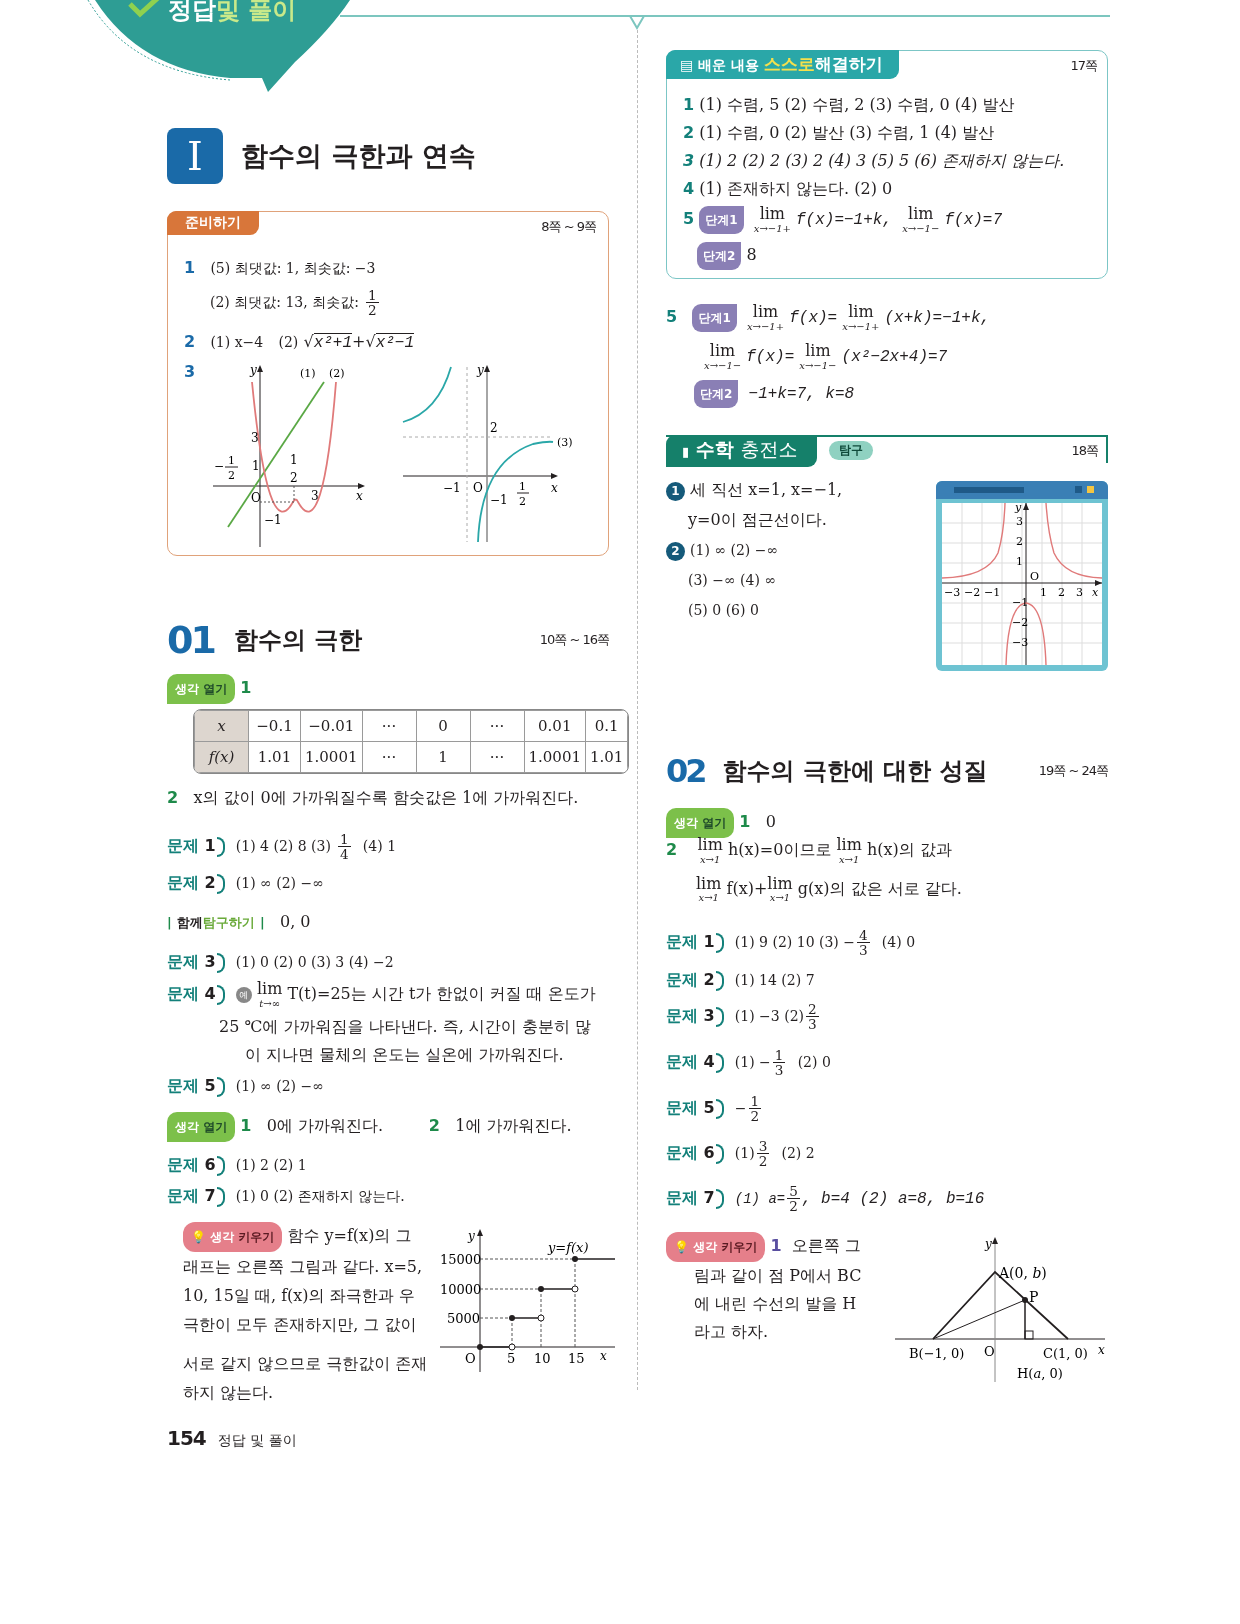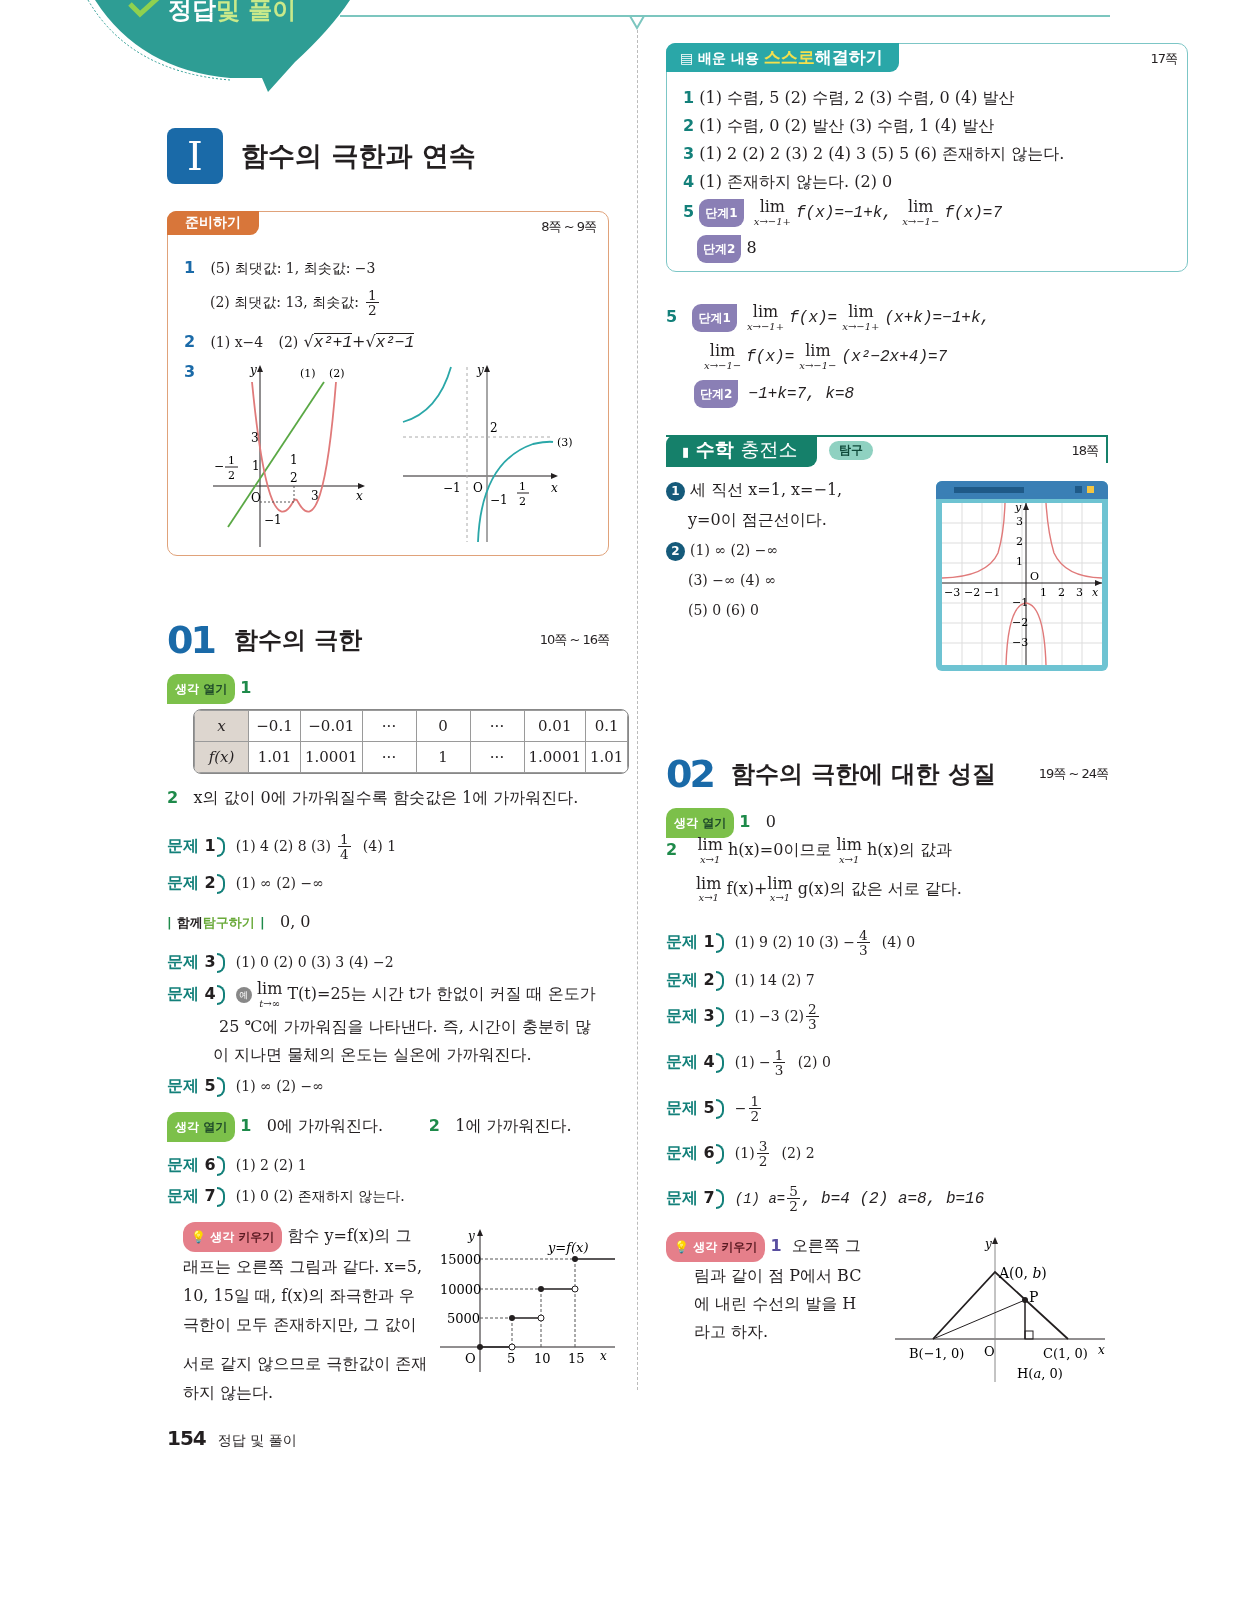--- a/index.html
+++ b/index.html
@@ -196,21 +196,21 @@
   <div class="line">
     <span class="prob"><span>문제</span> <span class="n">4</span><span class="arc"></span></span>
     <span class="sans" style="display:inline-block;width:16px;height:16px;border-radius:50%;background:#888;color:#fff;font-size:9px;text-align:center;line-height:16px;vertical-align:middle;">예</span>
     <span class="lim">
         <span>lim</span>
         <span class="sub">t→∞</span>
       </span>
     <span>T(t)=25는 시간 t가 한없이 커질 때 온도가</span>
   </div>
   <div class="line" style="margin-left:52px;margin-top:4px;">25 ℃에 가까워짐을 나타낸다. 즉, 시간이 충분히 많</div>
-  <div class="line" style="margin-left:46px;">이 지나면 물체의 온도는 실온에 가까워진다.</div>
+  <div class="line" style="margin-left:78px;">이 지나면 물체의 온도는 실온에 가까워진다.</div>
 </div>
 
 <div class="abs line" style="left:167px;top:1072px;">
   <span class="prob"><span>문제</span> <span class="n">5</span><span class="arc"></span></span>
   <span class="small">(1) ∞   (2) −∞</span>
 </div>
 
 <div class="abs line" style="left:167px;top:1112px;">
   <span class="badge-green"><span>생각</span> <span class="b2">열기</span></span>
   <span class="num-green">1</span>&nbsp;&nbsp;&nbsp;<span>0에 가까워진다.</span>
@@ -265,31 +265,31 @@
   <text x="0" y="42" font-size="13" font-family="DejaVu Serif">15000</text>
   <text x="0" y="72" font-size="13" font-family="DejaVu Serif">10000</text>
   <text x="7" y="101" font-size="13" font-family="DejaVu Serif">5000</text>
   <text x="25" y="141" font-size="13" font-family="DejaVu Serif">O</text>
   <text x="67" y="141" font-size="13" font-family="DejaVu Serif">5</text>
   <text x="94" y="141" font-size="13" font-family="DejaVu Serif">10</text>
   <text x="128" y="141" font-size="13" font-family="DejaVu Serif">15</text>
   <text x="160" y="138" font-size="12" font-style="italic" font-family="DejaVu Serif">x</text>
 </svg>
 
-<div class="abs" style="left:666px;top:43px;width:522px;height:229px;border:1.5px solid #7cc6c6;border-radius:10px;">
+<div class="abs" style="left:666px;top:50px;width:442px;height:229px;border:1.5px solid #7cc6c6;border-radius:10px;">
   <div class="abs sans" style="left:-1px;top:-1px;background:#2aa7a8;color:#fff;font-weight:bold;font-size:14px;padding:3px 16px 3px 14px;border-radius:9px 0 9px 0;white-space:nowrap;">
     <span>▤</span>
     <span>배운 내용</span>
     <span style="color:#f4e04d;font-size:17px;">스스로</span><span style="font-size:17px;">해결하기</span>
   </div>
   <div class="abs pg" style="right:10px;top:6px;">17쪽</div>
 
   <div class="abs line" style="left:16px;top:40px;"><span class="num-teal">1</span> <span>(1) 수렴, 5   (2) 수렴, 2   (3) 수렴, 0   (4) 발산</span></div>
   <div class="abs line" style="left:16px;top:68px;"><span class="num-teal">2</span> <span>(1) 수렴, 0   (2) 발산   (3) 수렴, 1   (4) 발산</span></div>
-  <div class="abs line" style="left:16px;top:96px;"><span class="num-teal">3</span> <span>(1) 2   (2) 2   (3) 2   (4) 3   (5) 5   (6) 존재하지 않는다.</span></div>
+  <div class="abs line" style="left:16px;top:96px;font-style:italic;"><span class="num-teal">3</span> <span>(1) 2   (2) 2   (3) 2   (4) 3   (5) 5   (6) 존재하지 않는다.</span></div>
   <div class="abs line" style="left:16px;top:124px;"><span class="num-teal">4</span> <span>(1) 존재하지 않는다.   (2) 0</span></div>
   <div class="abs line" style="left:16px;top:154px;">
     <span class="num-teal">5</span> <span class="badge-purple">단계1</span>&nbsp;
     <span class="lim">
         <span>lim</span>
         <span class="sub">x→−1+</span>
       </span>
     <span class="math">f(x)=−1+k,</span>&nbsp;
     <span class="lim">
         <span>lim</span>
@@ -397,21 +397,21 @@
       <text x="134" y="93" font-size="11" font-family="DejaVu Serif">3</text>
       <text x="150" y="93" font-size="11" font-style="italic" font-family="DejaVu Serif">x</text>
       <text x="70" y="103" font-size="11" font-family="DejaVu Serif">−1</text>
       <text x="70" y="123" font-size="11" font-family="DejaVu Serif">−2</text>
       <text x="70" y="143" font-size="11" font-family="DejaVu Serif">−3</text>
     </svg>
   </div>
 </div>
 
 <div class="abs" style="left:666px;top:752px;width:442px;display:flex;align-items:center;">
-  <span class="sans" style="font-size:38px;font-weight:bold;color:#1a6aa8;letter-spacing:-3px;">02</span>
+  <span class="sans" style="font-size:32px;font-weight:bold;color:#1a6aa8;letter-spacing:-3px;">02</span>
   <span class="sans" style="margin-left:18px;font-size:24px;font-weight:bold;">함수의 극한에 대한 성질</span>
   <span class="pg" style="margin-left:auto;">19쪽 ~ 24쪽</span>
 </div>
 
 <div class="abs line" style="left:666px;top:808px;">
   <span class="badge-green"><span>생각</span> <span class="b2">열기</span></span>
   <span class="num-green">1</span>&nbsp;&nbsp;&nbsp;<span>0</span>
 </div>
 <div class="abs" style="left:666px;top:836px;">
   <div class="line">

